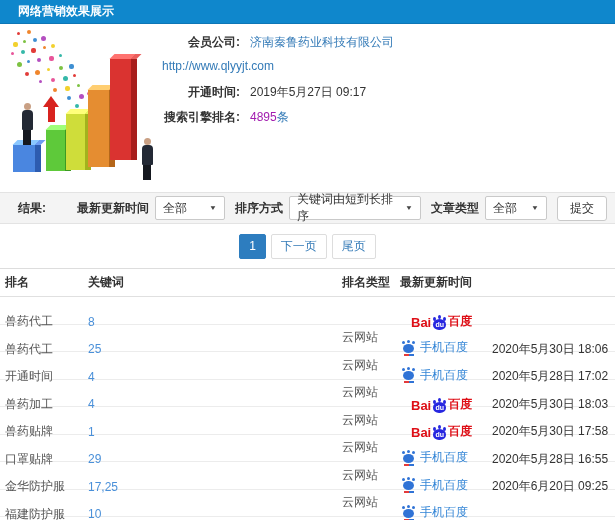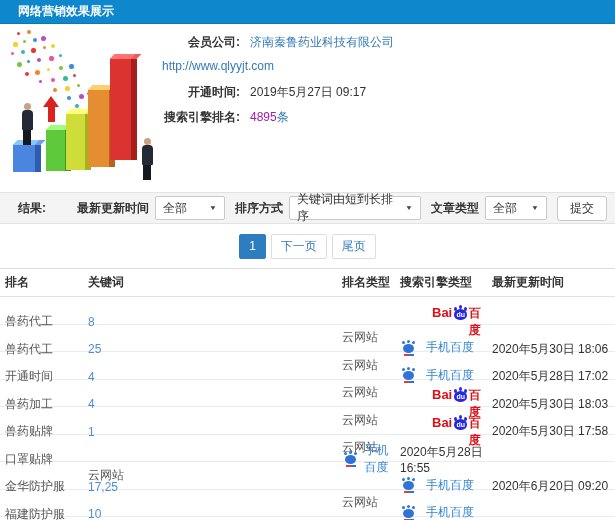--- a/index.html
+++ b/index.html
@@ -66,29 +66,29 @@
 
   
   .table { border-top:1px solid #ddd; }
   .trow { display:grid; grid-template-columns:83px 254px 58px 92px 123px; align-items:center;
     padding-left:5px; height:27.5px; border-bottom:1px solid #ececec; background:#fff; }
   .trow.head { font-weight:bold; height:28px; border-bottom:1px solid #e0e0e0; }
   .cell-keyword { color:#555; } .cell-ranktype { color:#555;margin-top:32px; }
   .cell-rank a { color:#4a90d9; } .cell-date { color:#333; }
 
   
-  .baidu-logo { display:inline-flex; align-items:flex-start; margin-left:32px; }
+  .baidu-logo { display:inline-flex; align-items:flex-end; margin-left:11px; }
   .baidu-logo .bai { color:#de0f17; font-weight:bold; font-size:13px; letter-spacing:0; }
   .baidu-logo .cn { color:#de0f17; font-weight:bold; font-size:12px; }
   .paw { position:relative; width:15px; height:15px; margin:0 1px; }
   .paw .pad { position:absolute; left:1px; top:4px; width:13px; height:11px; border-radius:50% 50% 46% 46%;
     background:#2727e0; color:#fff; font-size:7px; font-weight:bold; text-align:center; line-height:11px; }
   .paw .toe { position:absolute; width:3px; height:4px; border-radius:50%; background:#2727e0; top:0; }
   .paw .t1{left:1px; top:2px;} .paw .t2{left:6px;} .paw .t3{left:11px; top:2px;}
-  .mobile-baidu { display:inline-flex; align-items:center; gap:10px; margin-left:2px; }
+  .mobile-baidu { display:inline-flex; align-items:center; gap:4px; margin-left:2px; }
   .paw-m { position:relative; width:14px; height:16px; }
   .paw-m .pad { position:absolute; left:1px; top:4px; width:11px; height:9px; border-radius:50%; background:#3073d6; }
   .paw-m .toe { position:absolute; width:3px; height:3px; border-radius:50%; background:#3073d6; }
   .paw-m .t1{left:0; top:1px;} .paw-m .t2{left:5px; top:0;} .paw-m .t3{left:10px; top:1px;}
   .paw-m .underline { position:absolute; left:2px; bottom:0; width:10px; height:2px;
     background:linear-gradient(to right,#e43b3b 50%,#3073d6 50%); }
   .mobile-baidu .txt { color:#3385d6; }
 </style>
 </head>
 <body>
@@ -200,21 +200,20 @@
   <span class="page-btn active">1</span>
   <span class="page-btn">下一页</span>
   <span class="page-btn">尾页</span>
 </div>
 
 <div class="table">
   <div class="trow head">
     <span>排名</span>
     <span>关键词</span>
     <span>排名类型</span>
-    <span>搜索引擎类型</span>
     <span>最新更新时间</span>
   </div>
   <div id="table-body">
   <div class="trow">
     <span class="cell-keyword">兽药代工</span>
     <span class="cell-rank"><a>8</a></span>
     <span class="cell-ranktype">云网站</span>
     <span class="cell-engine"><span class="baidu-logo">
             <span class="bai">Bai</span>
             <span class="paw">
@@ -290,20 +289,21 @@
               <span class="toe t3"></span>
               <span class="pad">du</span>
             </span>
             <span class="cn">百度</span>
           </span></span>
     <span class="cell-date">2020年5月30日 17:58</span>
   </div>
 
   <div class="trow">
     <span class="cell-keyword">口罩贴牌</span>
+    <span class="cell-rank"><a>29</a></span>
     <span class="cell-ranktype">云网站</span>
     <span class="cell-engine"><span class="mobile-baidu">
             <span class="paw-m">
               <span class="toe t1"></span>
               <span class="toe t2"></span>
               <span class="toe t3"></span>
               <span class="pad"></span>
               <span class="underline"></span>
             </span>
             <span class="txt">手机百度</span>
@@ -318,21 +318,21 @@
     <span class="cell-engine"><span class="mobile-baidu">
             <span class="paw-m">
               <span class="toe t1"></span>
               <span class="toe t2"></span>
               <span class="toe t3"></span>
               <span class="pad"></span>
               <span class="underline"></span>
             </span>
             <span class="txt">手机百度</span>
           </span></span>
-    <span class="cell-date">2020年6月20日 09:20</span>
+    <span class="cell-date">2020年6月20日 09:25</span>
   </div>
 
   <div class="trow">
     <span class="cell-keyword">福建防护服</span>
     <span class="cell-rank"><a>10</a></span>
     <span class="cell-ranktype">云网站</span>
     <span class="cell-engine"><span class="mobile-baidu">
             <span class="paw-m">
               <span class="toe t1"></span>
               <span class="toe t2"></span>

